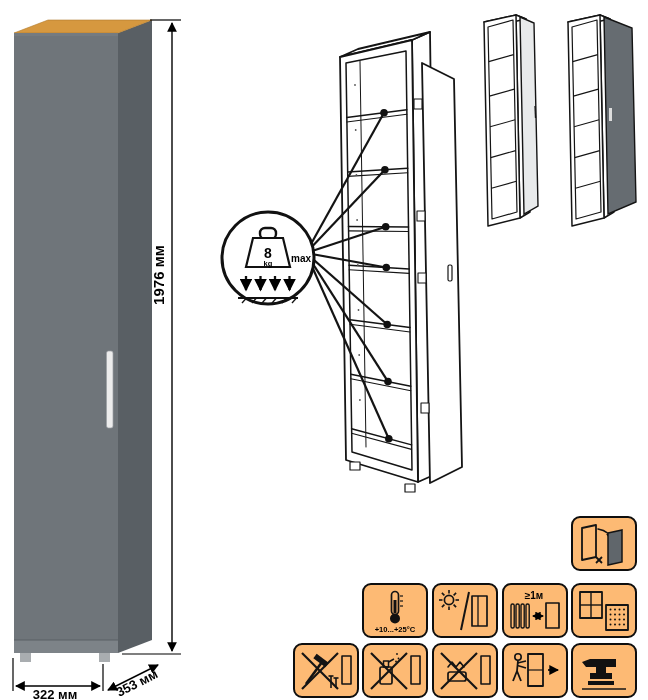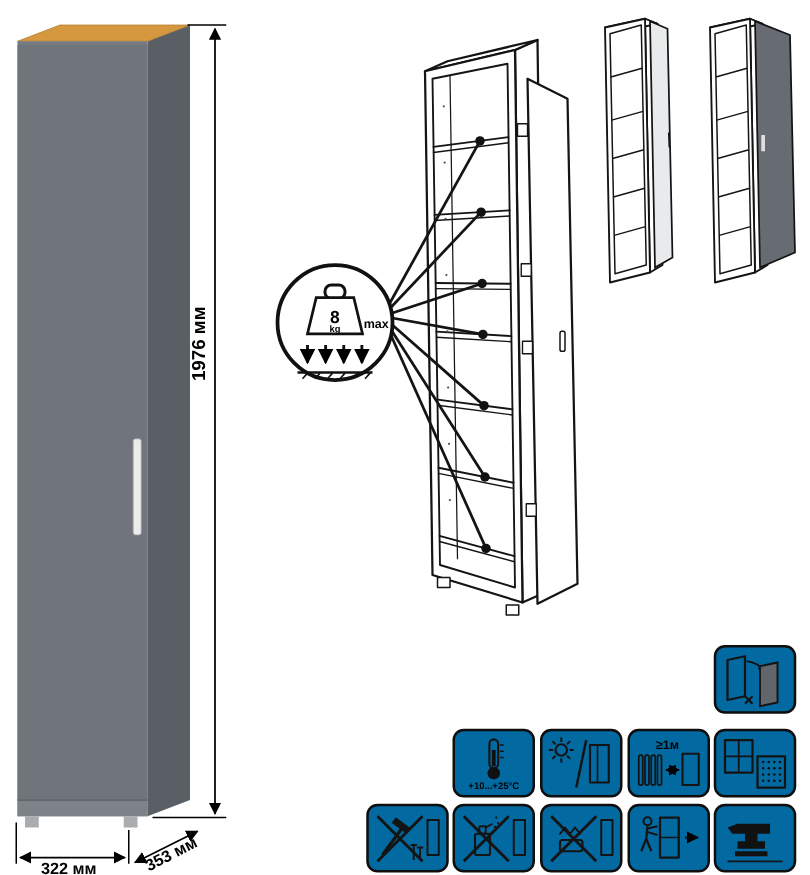--- a/index.html
+++ b/index.html
@@ -9,21 +9,21 @@
   svg{display:block;}
   svg .ln{stroke:#141414;fill:none;stroke-linecap:round;stroke-linejoin:round;}
   svg .fw{fill:#ffffff;stroke:#141414;stroke-linejoin:round;}
   .ts-dim{font:bold 15px "Liberation Sans","DejaVu Sans",sans-serif;fill:#000;}
   .ts-dim2{font:bold 13px "Liberation Sans","DejaVu Sans",sans-serif;fill:#000;}
   .ts-w8{font:bold 14px "Liberation Sans","DejaVu Sans",sans-serif;fill:#000;}
   .ts-kg{font:bold 7.5px "Liberation Sans","DejaVu Sans",sans-serif;fill:#000;}
   .ts-max{font:bold 10px "Liberation Sans","DejaVu Sans",sans-serif;fill:#000;}
   .ts-care{font:bold 10px "Liberation Sans","DejaVu Sans",sans-serif;fill:#000;}
   .ts-temp{font:bold 7.6px "Liberation Sans","DejaVu Sans",sans-serif;fill:#000;}
-  .pbox{position:absolute;width:66px;height:55px;background:#0369a1;border:2.5px solid #0e0e0e;
+  .pbox{position:absolute;width:66px;height:55px;background:#fdba74;border:2.5px solid #0e0e0e;
         border-radius:9px;box-sizing:border-box;display:flex;align-items:center;justify-content:center;}
   .pico{width:56px;height:46px;}
 </style>
 </head>
 <body>
 
 <div class="stage">
 
   <svg class="abs" style="left:0;top:0;width:0;height:0" aria-hidden="true">
     <defs>

